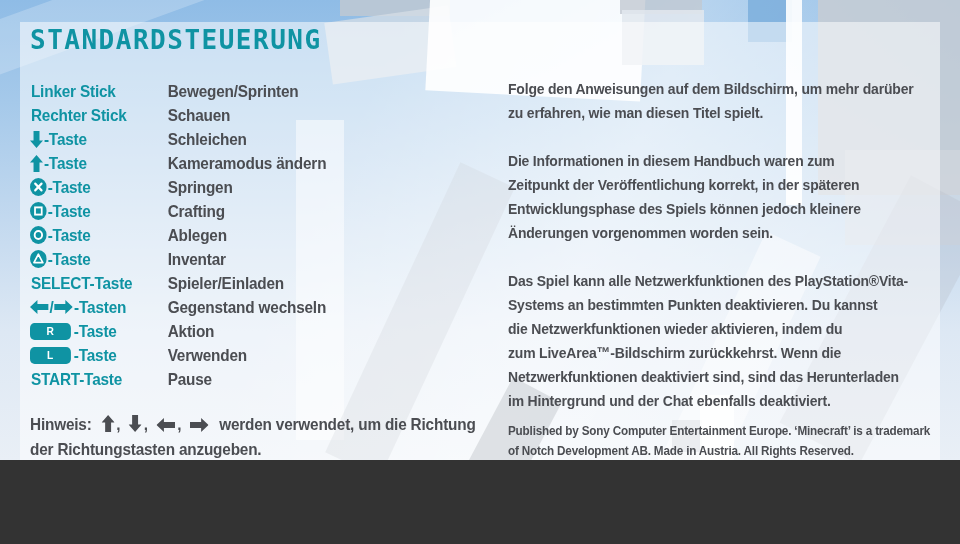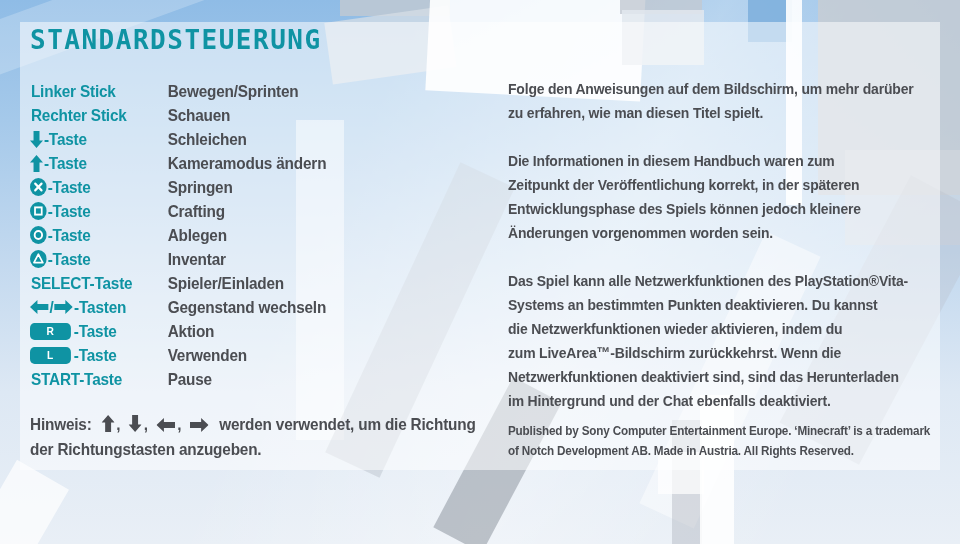--- a/index.html
+++ b/index.html
@@ -1,17 +1,17 @@
 <!DOCTYPE html>
 <html><head>
 <meta charset="utf-8">
 <style>
   html,body{margin:0;padding:0;background:#333;}
   .stage{
-    position:relative;width:960px;height:544px;overflow:hidden;
+    position:relative;width:960px;height:460px;overflow:hidden;
     font-family:"Liberation Sans",sans-serif;
     background:linear-gradient(180deg,#8fbce6 0%,#a5c9ea 22%,#c3d9ef 48%,#dde8f4 72%,#e9eff6 100%);
   }
   .stage::before{content:"";position:absolute;inset:0;
     background:linear-gradient(115deg,rgba(255,255,255,0) 35%,rgba(255,255,255,.35) 60%,rgba(255,255,255,0) 85%);}
   .shape{position:absolute;}
   .panel{position:absolute;left:20px;top:22px;width:920px;height:448px;background:rgba(255,255,255,.52);}
   .title{
     position:absolute;left:30px;top:24px;
     font-family:"DejaVu Sans Mono","Liberation Mono",monospace;

